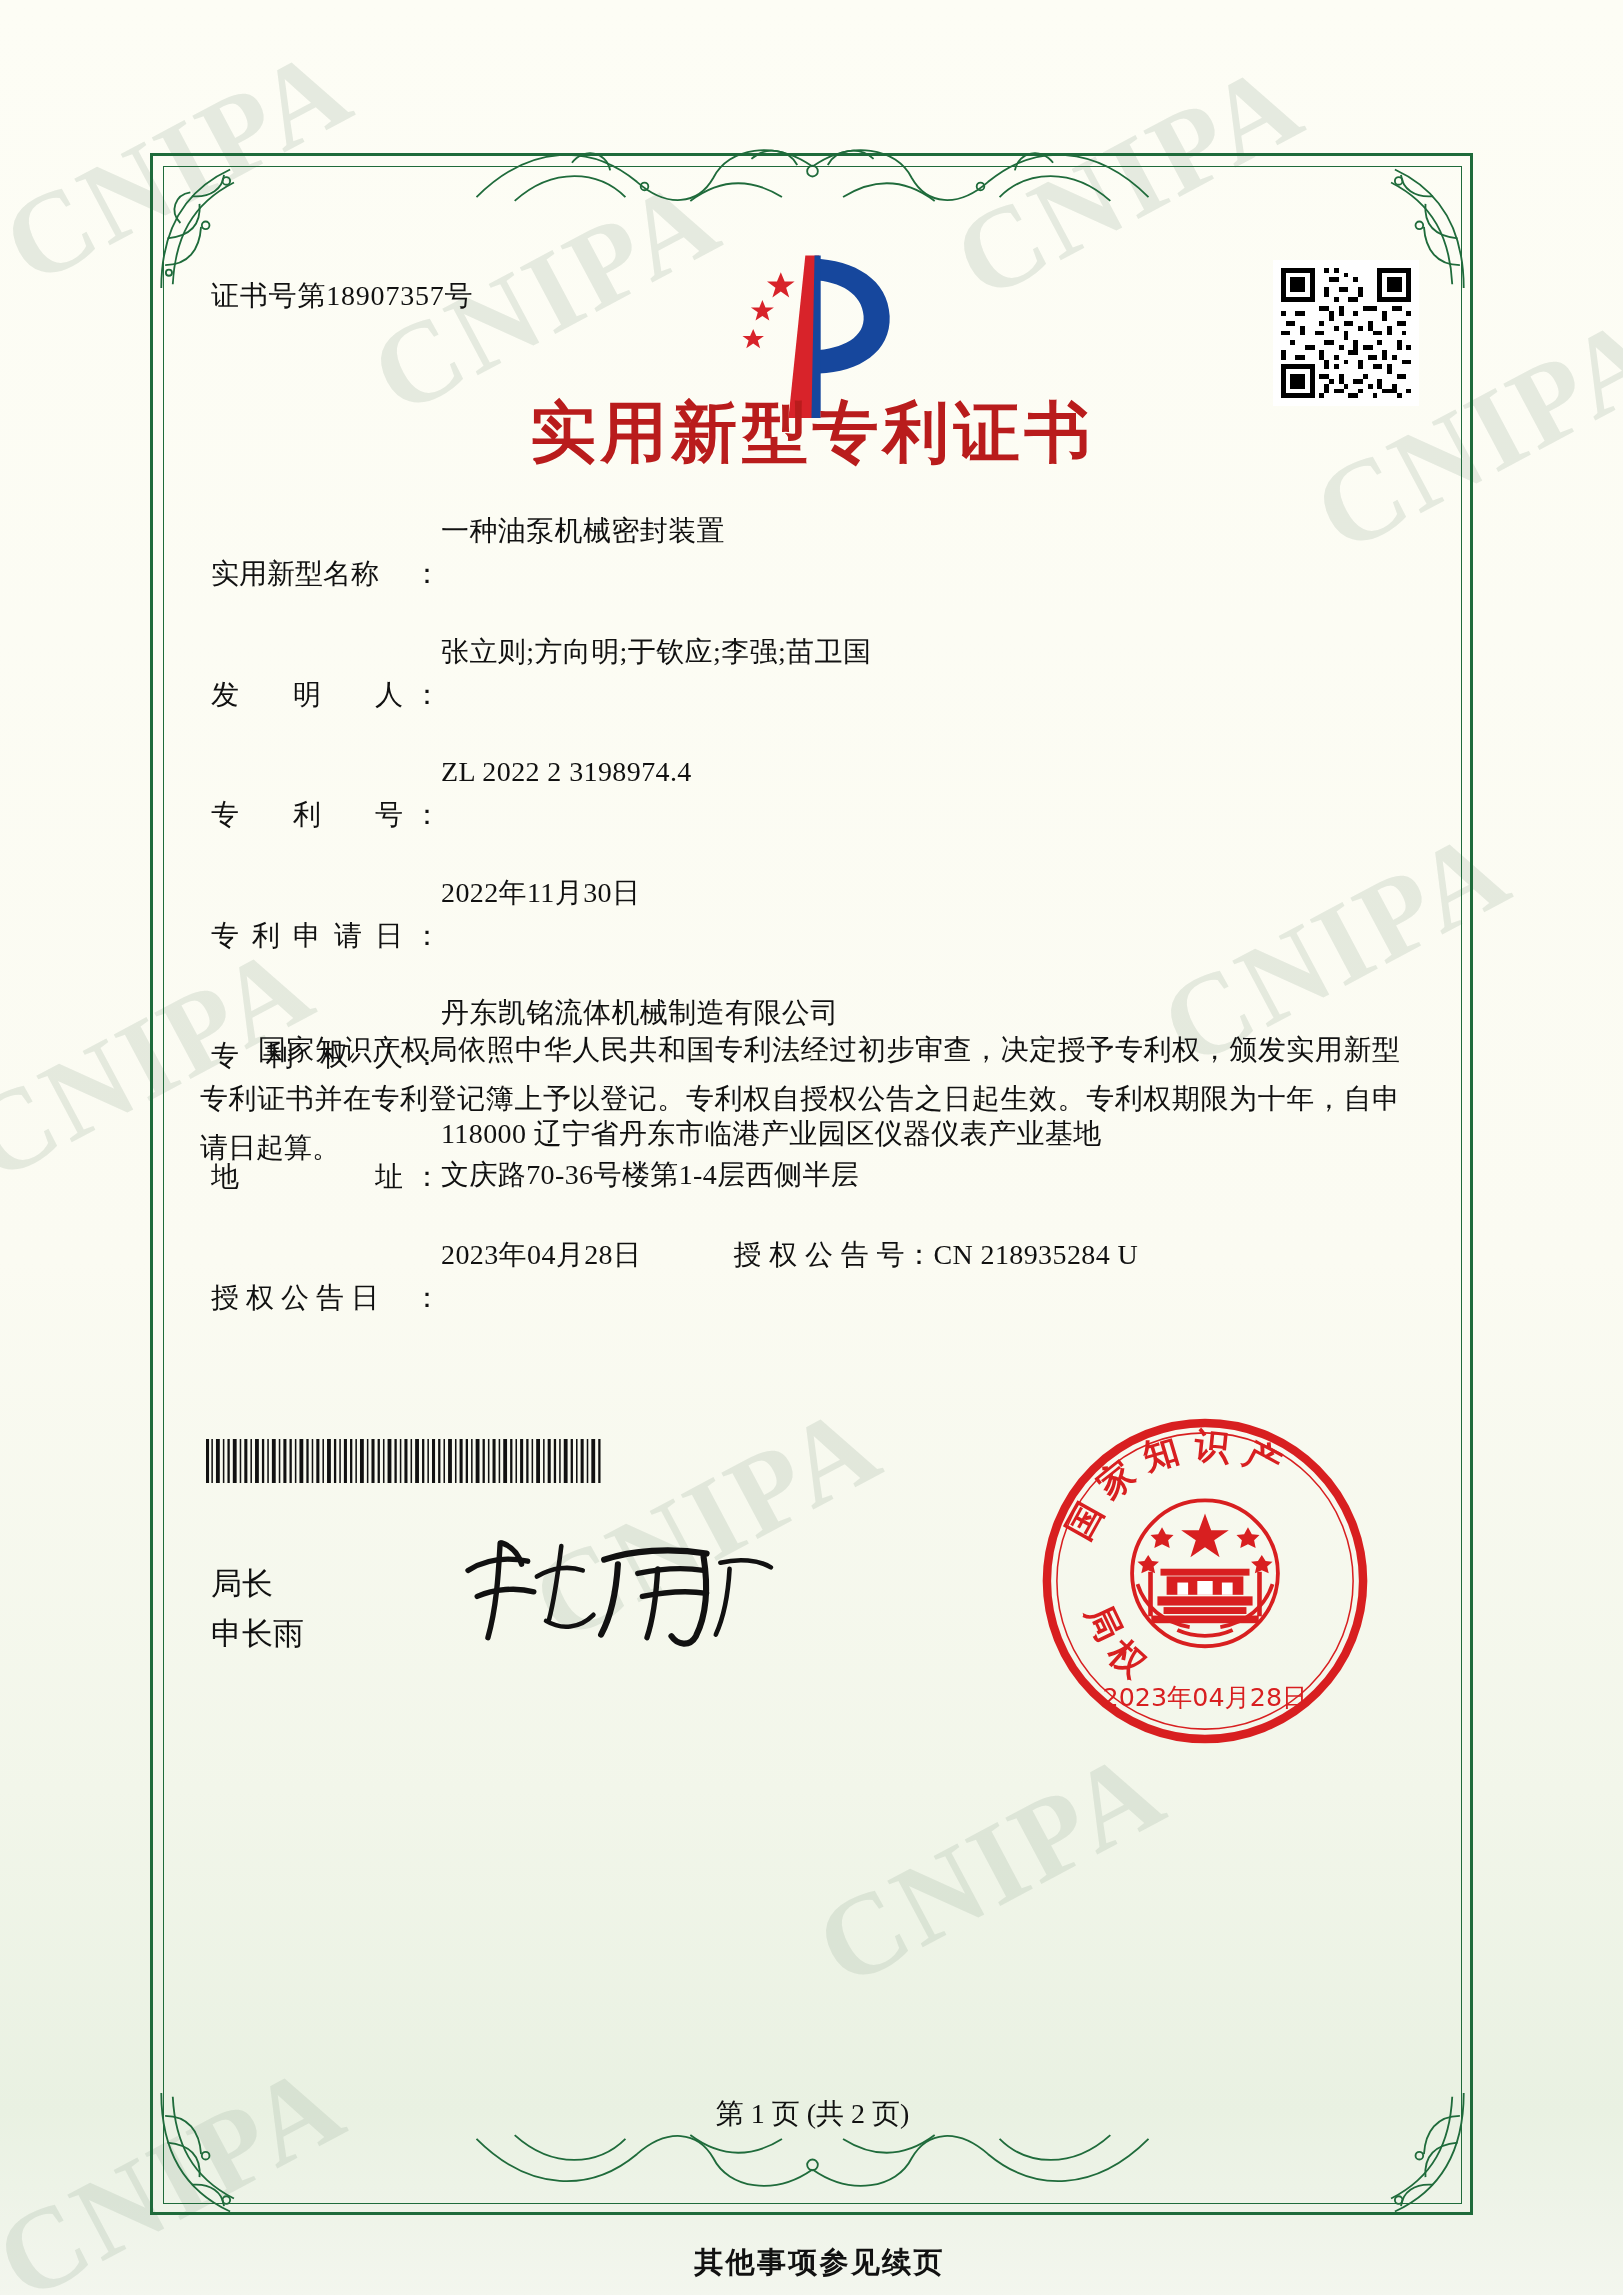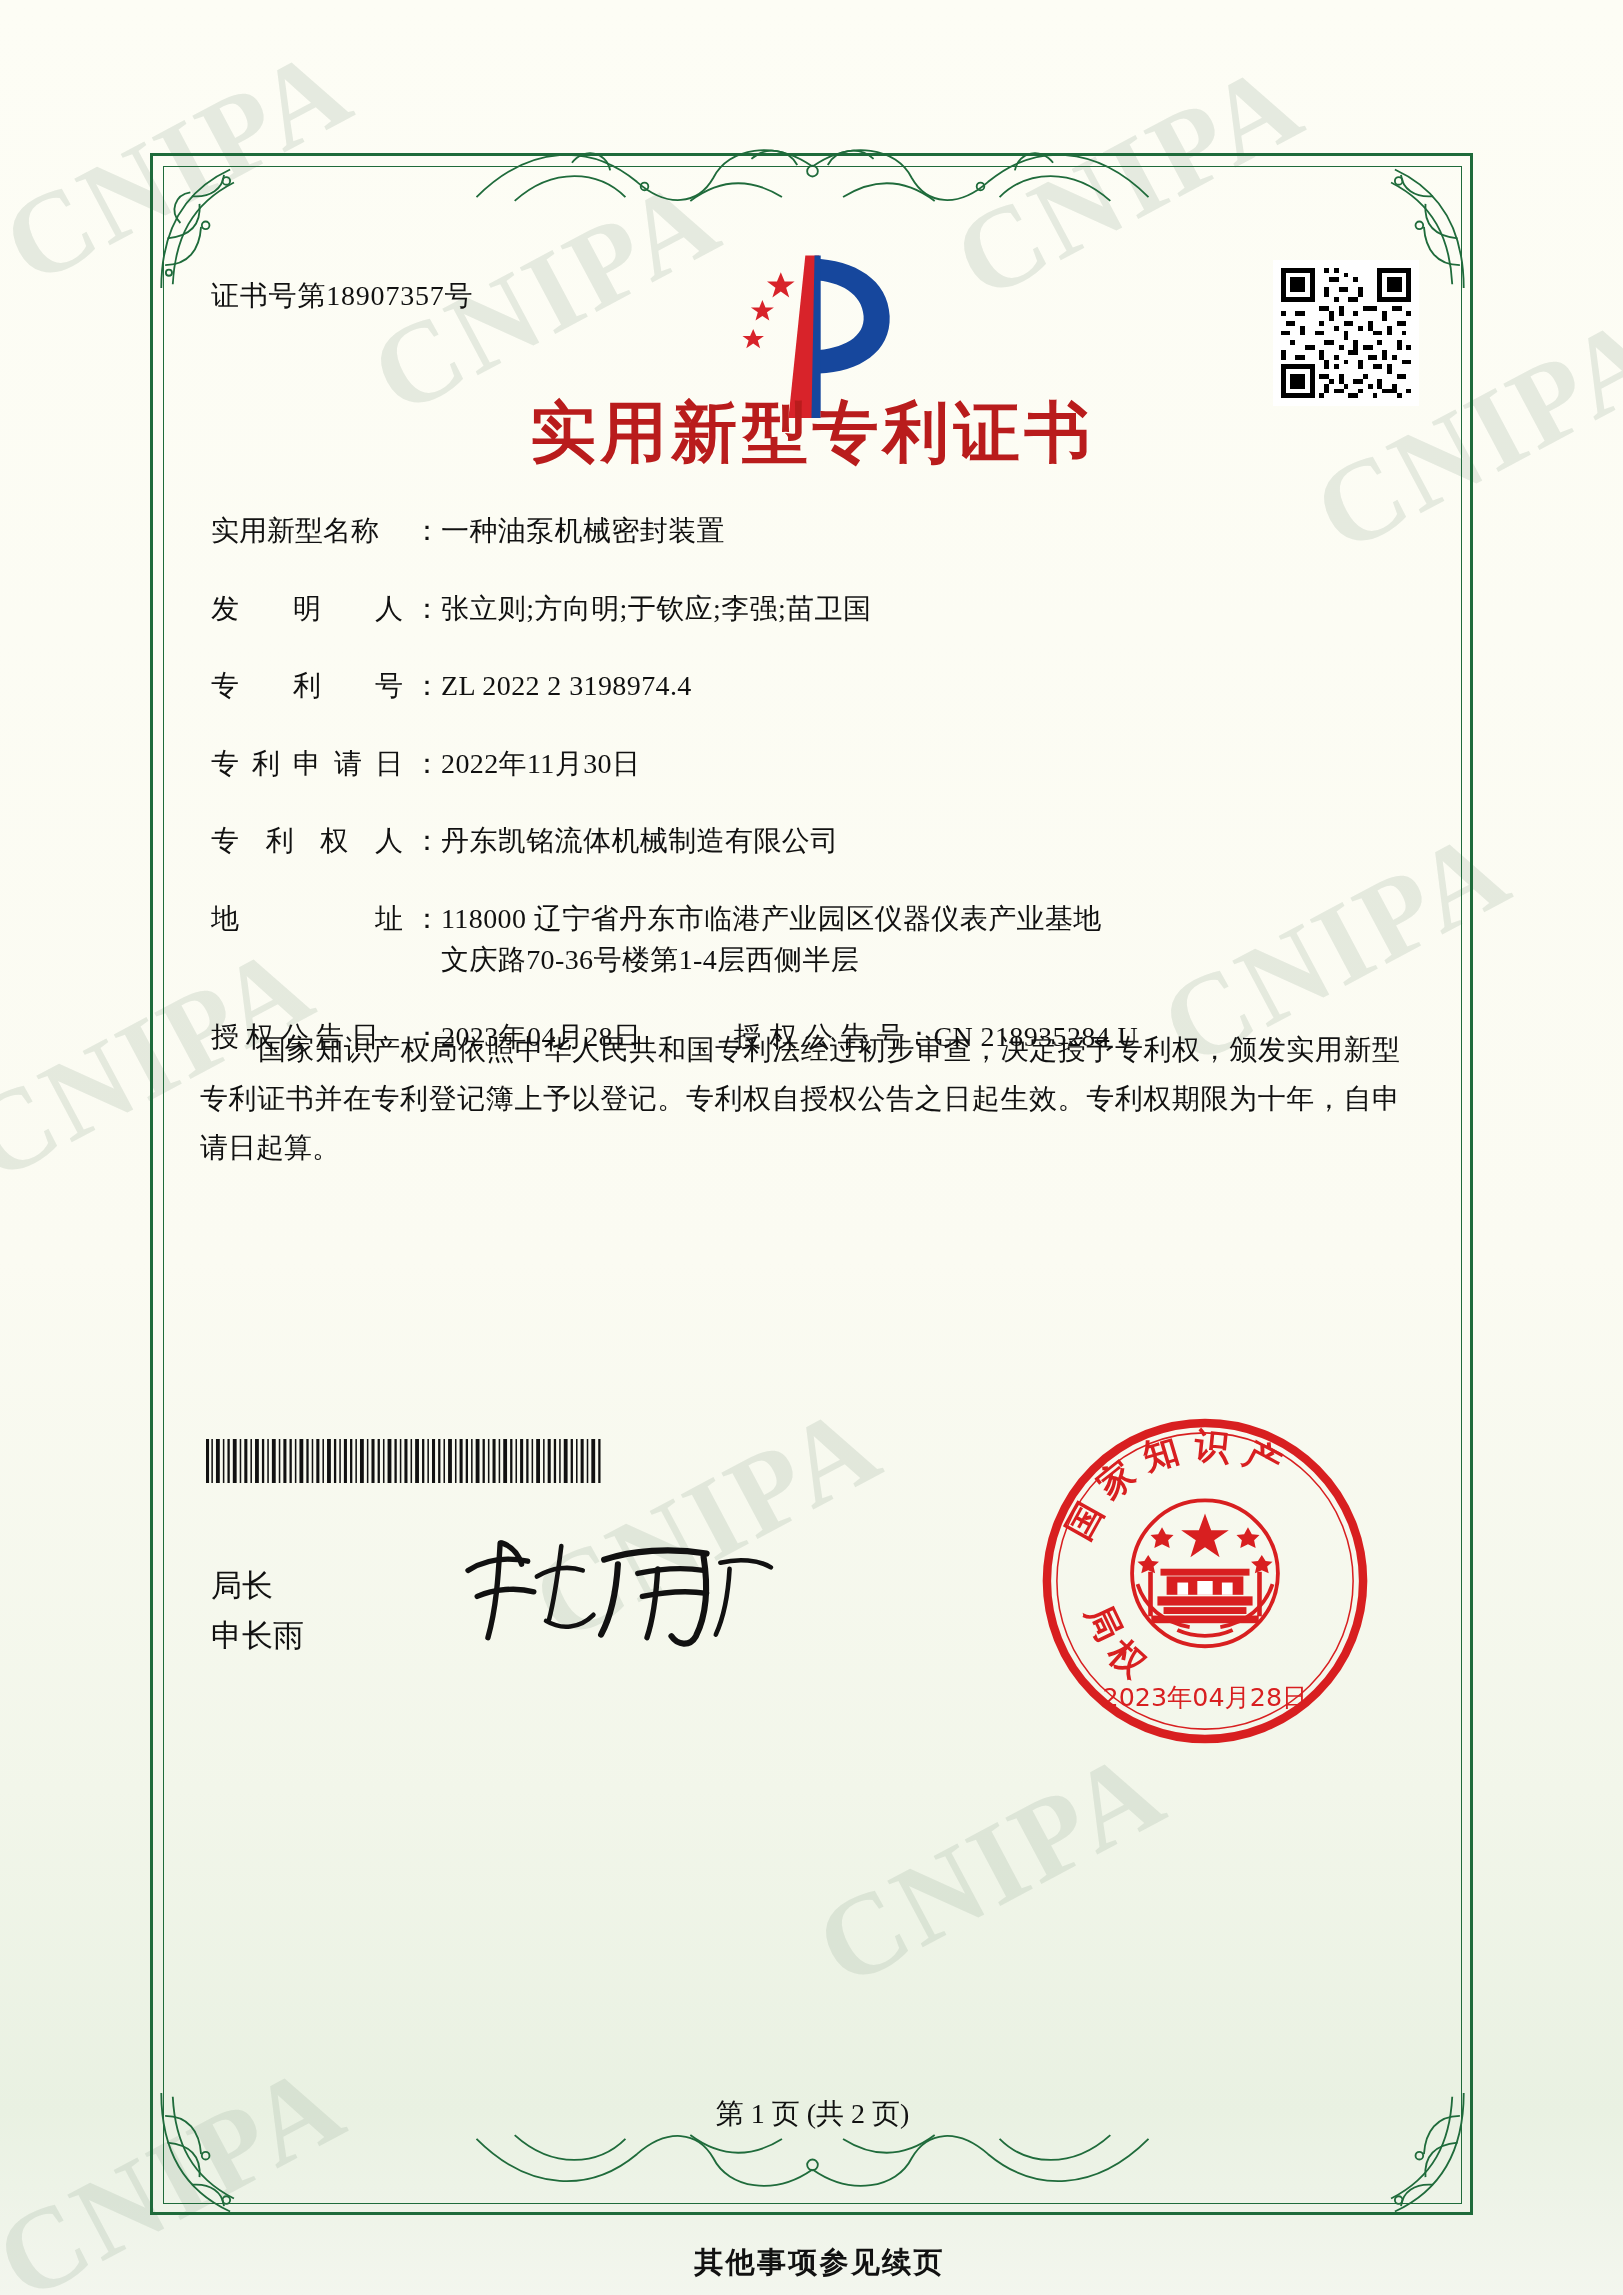--- a/index.html
+++ b/index.html
@@ -139,20 +139,21 @@
     font-size: 28px;
     color: #111;
     line-height: 1.45;
   }
   .field-label {
     width: 230px;
     flex: 0 0 230px;
     display: flex;
     justify-content: space-between;
     white-space: nowrap;
+    margin-top: 43px;
   }
   .field-label .lab-txt {
     letter-spacing: 0;
   }
   .f-spread {
     display: inline-flex;
     width: 192px;
     justify-content: space-between;
   }
   .field-colon { margin-left: 1.5px; }
@@ -192,20 +193,21 @@
     height: 44px;
   }
   
   .sign-label {
     position: absolute;
     left: 48px;
     top: 1395px;
     font-size: 31px;
     line-height: 1.6;
     color: #111;
+    font-family: Liberation Mono, monospace;
   }
   .signature {
     position: absolute;
     left: 291px;
     top: 1357px;
     width: 337px;
     height: 130px;
   }
   
   .seal {

